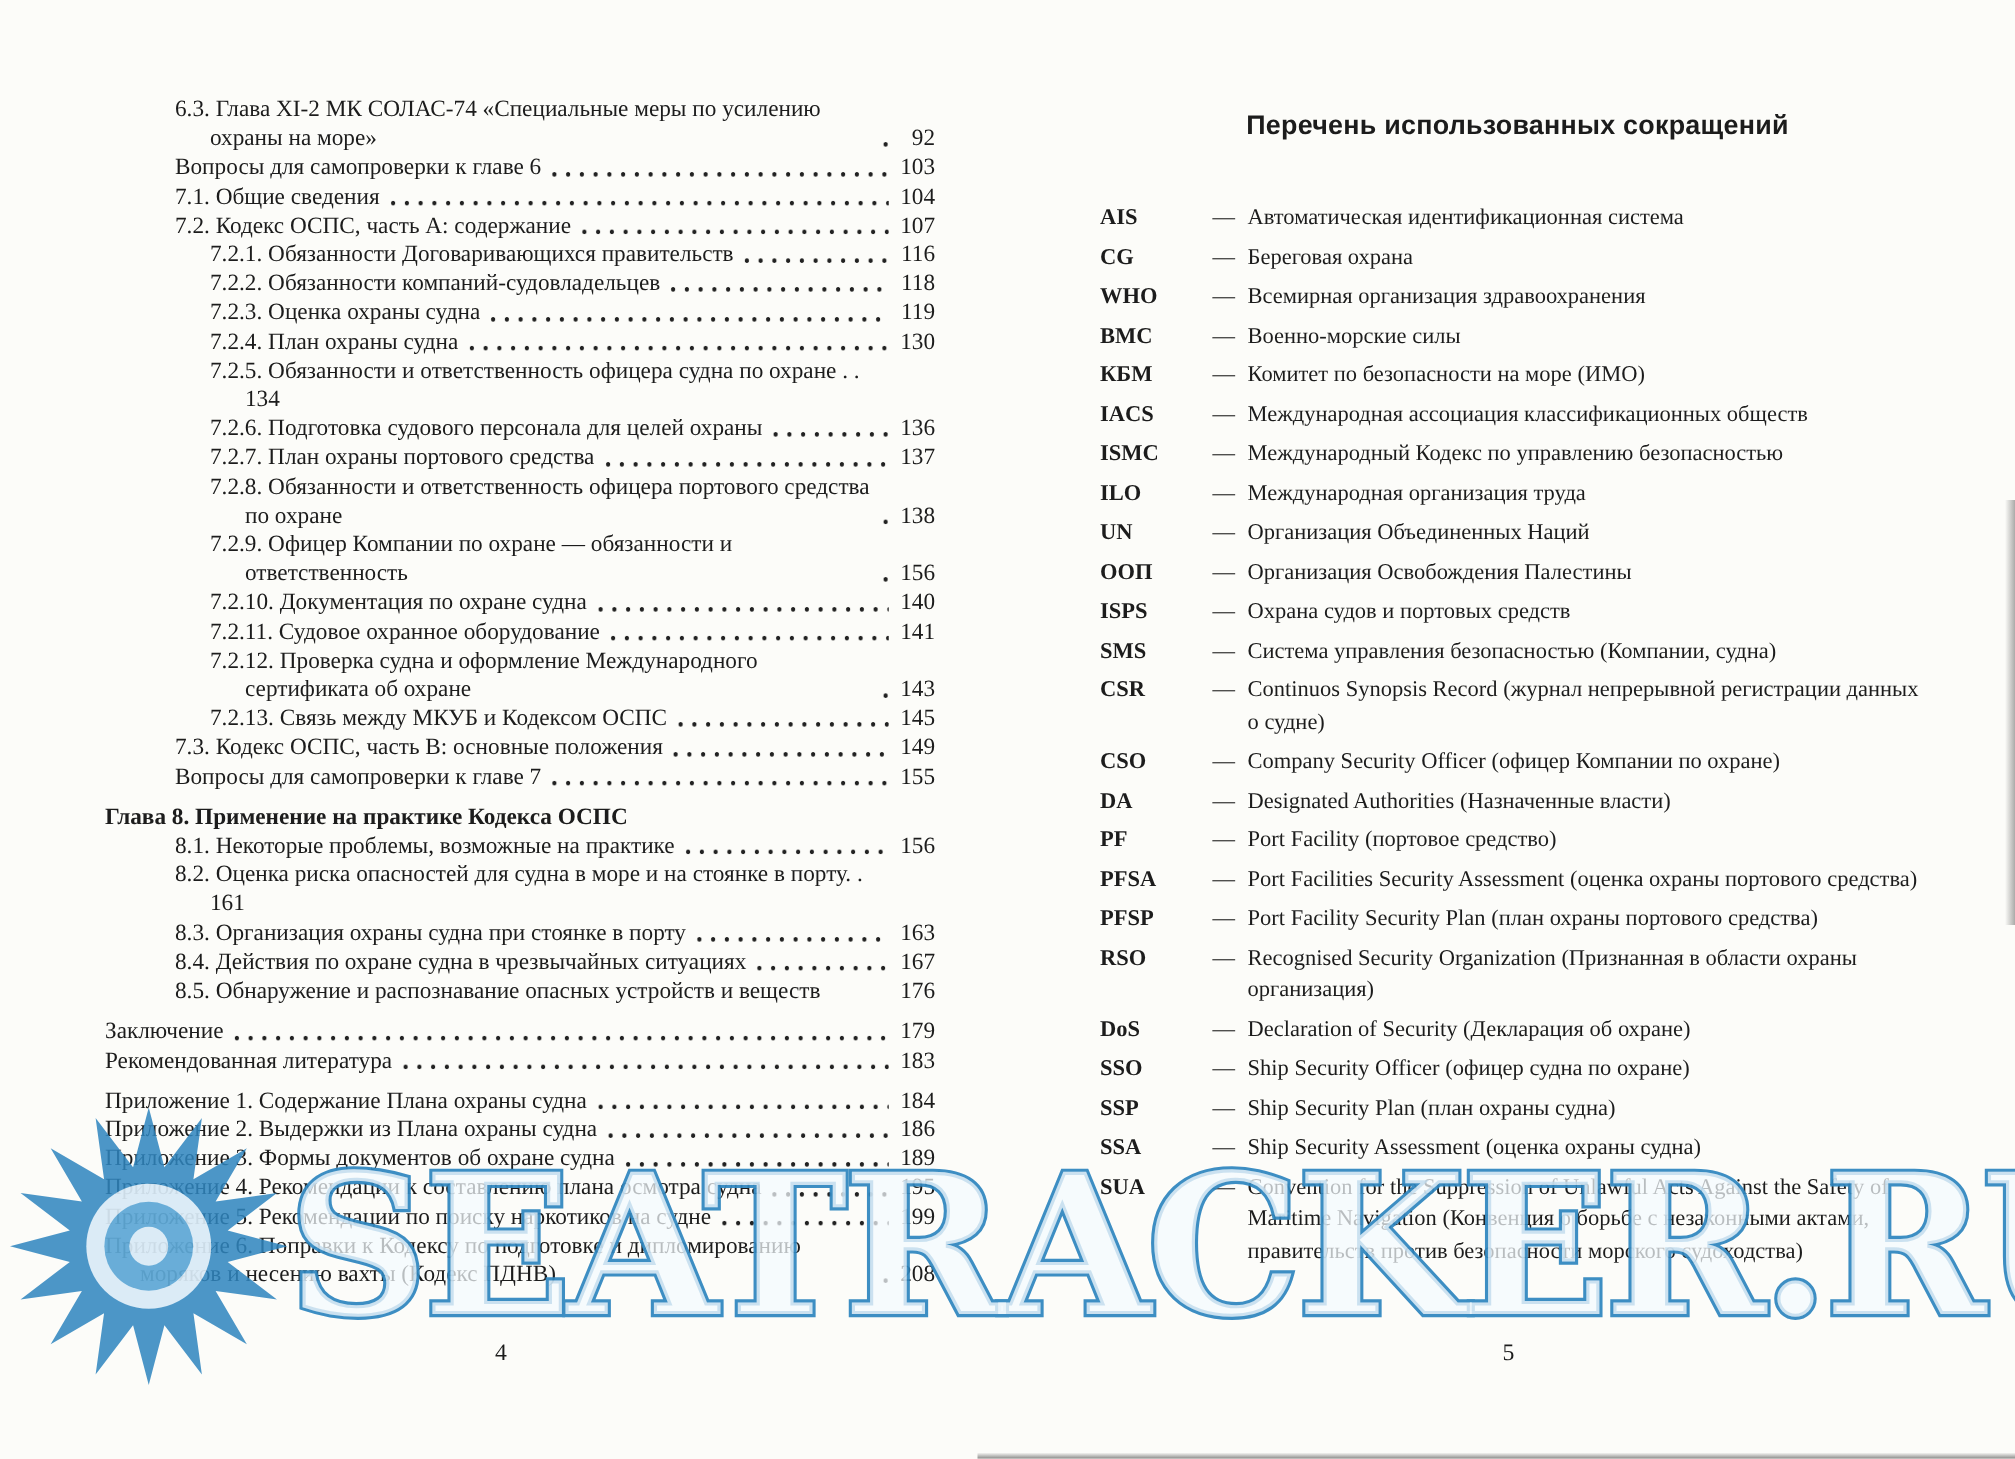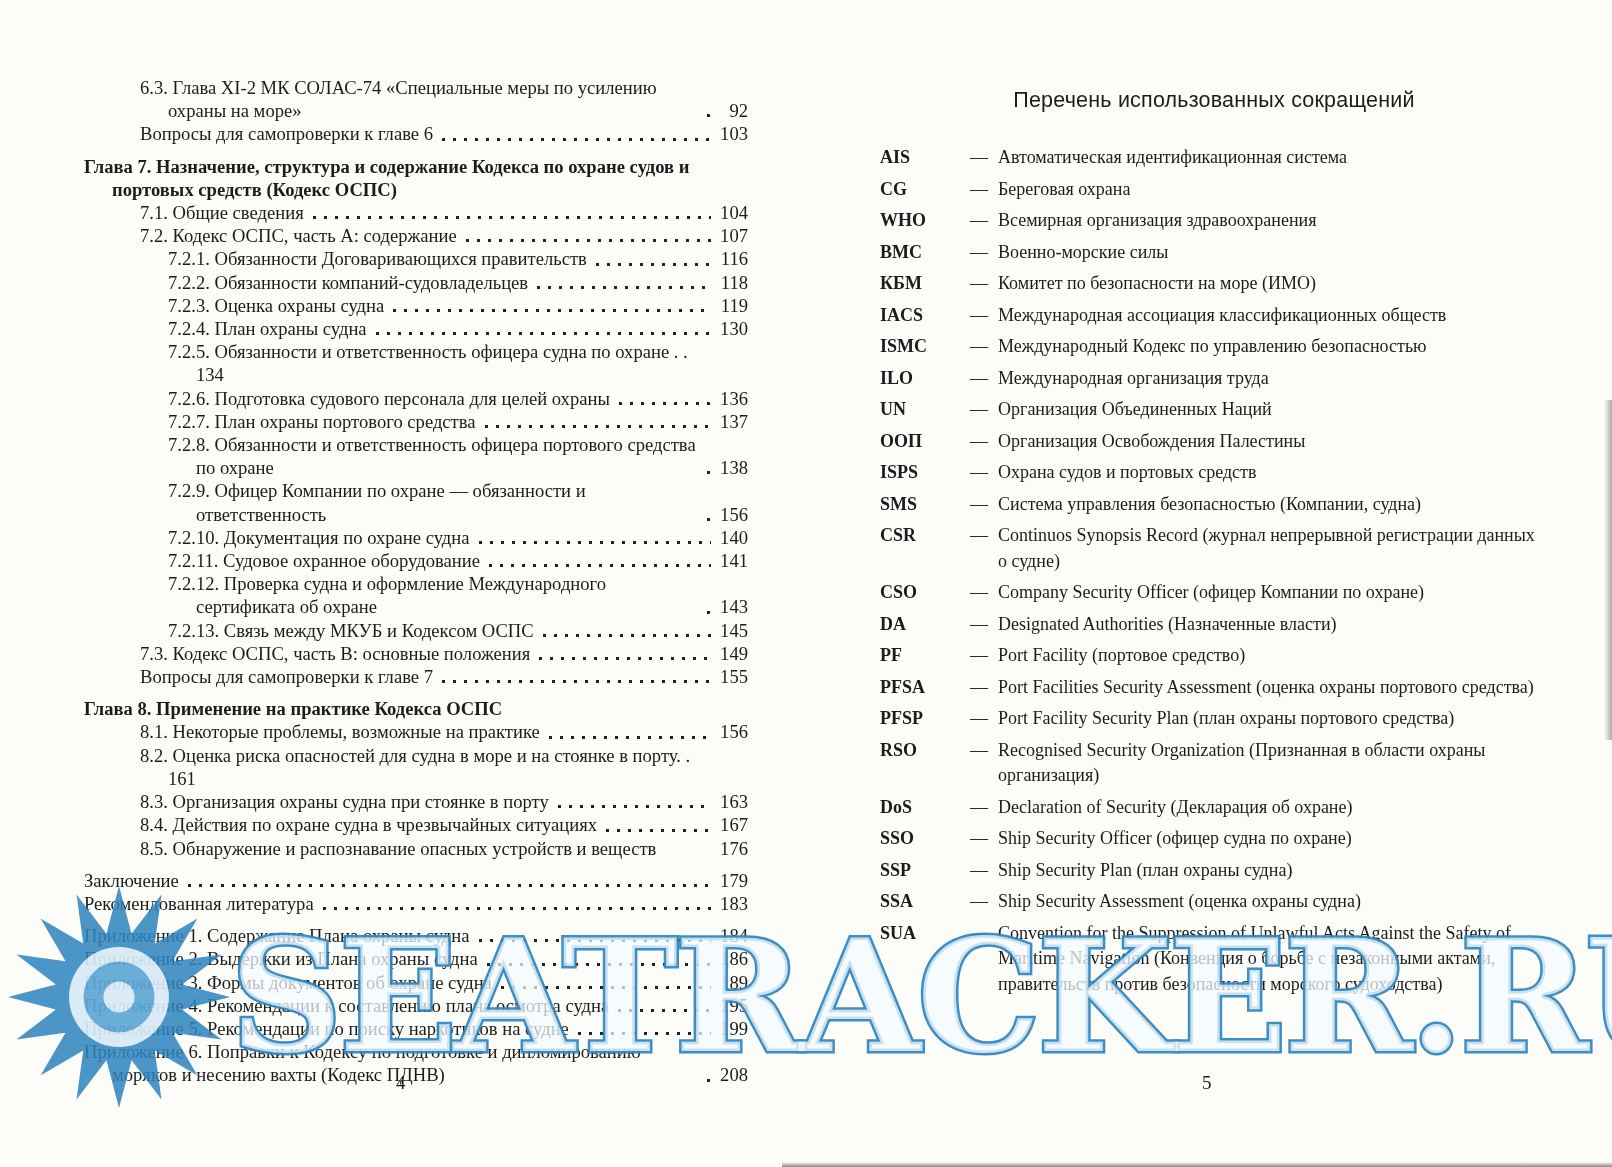--- a/index.html
+++ b/index.html
@@ -58,24 +58,24 @@
 
   
   .right-page {
     position: absolute;
     left: 880px;
     top: 88px;
     width: 668px;
   }
   .rp-title {
     font-family: "Liberation Sans", sans-serif;
-    font-weight: normal;
+    font-weight: bold;
     font-size: 21.5px;
     text-align: center;
-    margin-bottom: 32px;
+    margin-bottom: 48px;
     letter-spacing: 0.2px;
   }
   .ab-grid {
     display: grid;
     grid-template-columns: 80px 38px 1fr;
     row-gap: 6px;
     font-size: 18px;
     line-height: 25.5px;
   }
   .ab-abbr { font-weight: bold; }
@@ -136,23 +136,20 @@
       <div class="toc-entry ind1">
         <span class="toc-text">6.3. Глава XI-2 МК СОЛАС-74 «Специальные меры по усилению охраны на море»</span>
         <span class="leader"></span>
         <span class="toc-page">92</span>
       </div>
       <div class="toc-entry ind1">
         <span class="toc-text">Вопросы для самопроверки к главе 6</span>
         <span class="leader"></span>
         <span class="toc-page">103</span>
       </div>
-      <div class="toc-entry ind0 bold gap">
-        <span class="toc-text">Глава 7. Назначение, структура и содержание Кодекса по охране судов и портовых средств (Кодекс ОСПС)</span>
-      </div>
       <div class="toc-entry ind1">
         <span class="toc-text">7.1. Общие сведения</span>
         <span class="leader"></span>
         <span class="toc-page">104</span>
       </div>
       <div class="toc-entry ind1">
         <span class="toc-text">7.2. Кодекс ОСПС, часть А: содержание</span>
         <span class="leader"></span>
         <span class="toc-page">107</span>
       </div>

